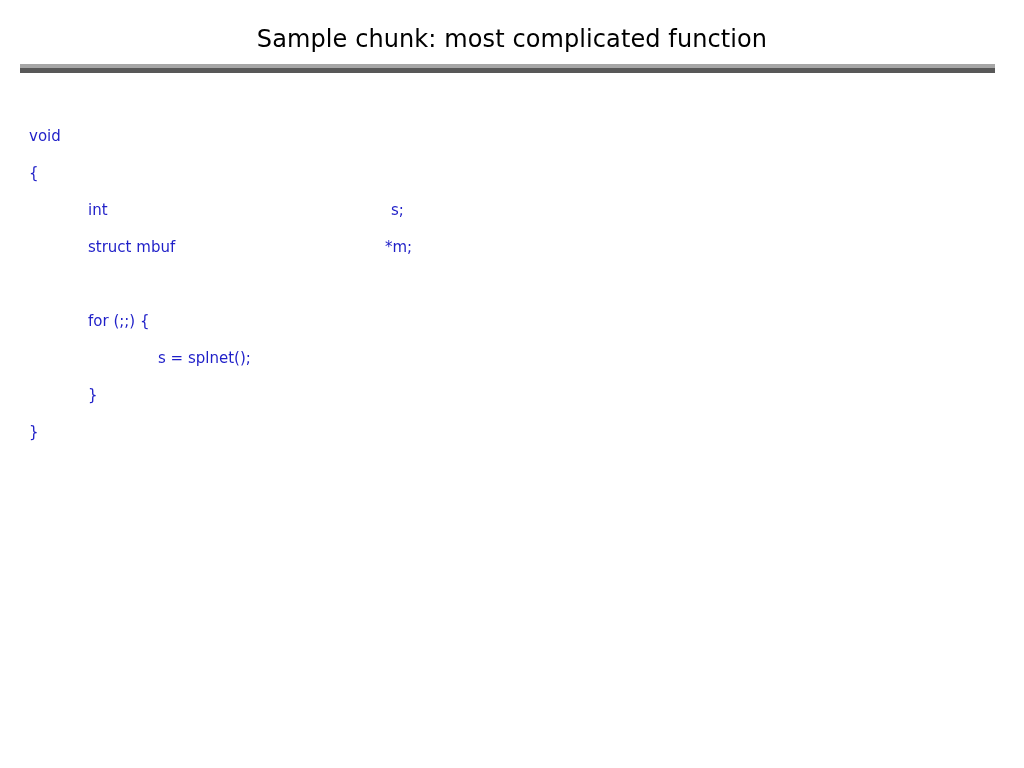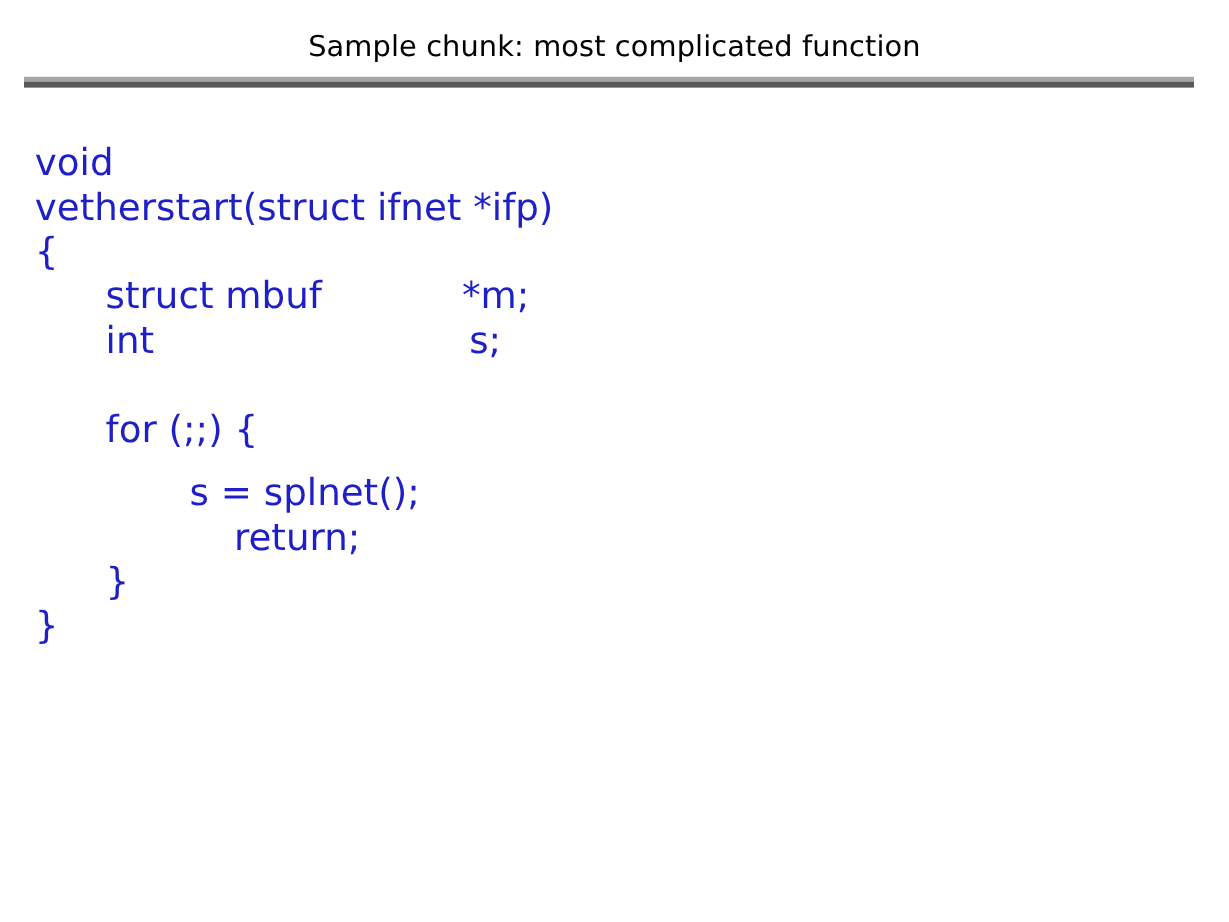--- a/index.html
+++ b/index.html
@@ -69,31 +69,31 @@
     left: 29px;
     top: 118px;
     width: 960px;
   }
   .code-line {
     position: relative;
     height: 37px;
     line-height: 37px;
     color: #1f1fc8;
     font-family: "DejaVu Sans", "Liberation Sans", sans-serif;
-    font-size: 31px;
+    font-size: 15px;
     font-weight: 400;
     white-space: pre;
   }
   .code-line.blank {
     height: 37px;
   }
   
   .ind-0 { padding-left: 0px; }
   .ind-1 { padding-left: 59px; }
-  .ind-2 { padding-left: 129px; margin-top: 16px; }
+  .ind-2 { padding-left: 129px; }
   .ind-3 { padding-left: 166px; }
 
   
   .code-line .col2 {
     position: absolute;
     left: 356px;
     top: 0;
   }
   .code-line .col2.col2-s {
     left: 362px;
@@ -106,25 +106,23 @@
 
   <div class="slide-title">Sample chunk: most complicated function</div>
 
   <div class="title-rule">
     <div class="rule-light"></div>
     <div class="rule-dark"></div>
   </div>
 
   <div class="code-body">
       <div class="code-line ind-0"><span>void</span></div>
-      <div class="code-line ind-0"><span>vetherstart(struct ifnet *ifp)</span></div>
       <div class="code-line ind-0"><span>{</span></div>
+      <div class="code-line ind-1"><span>int</span><span class="col2 col2-s">s;</span></div>
       <div class="code-line ind-1"><span>struct mbuf</span><span class="col2">*m;</span></div>
-      <div class="code-line ind-1"><span>int</span><span class="col2 col2-s">s;</span></div>
       <div class="code-line ind-0 blank"><span></span></div>
       <div class="code-line ind-1"><span>for (;;) {</span></div>
       <div class="code-line ind-2"><span>s = splnet();</span></div>
-      <div class="code-line ind-3"><span>return;</span></div>
       <div class="code-line ind-1"><span>}</span></div>
       <div class="code-line ind-0"><span>}</span></div>
     </div>
 
 </div>
 
 </body></html>

